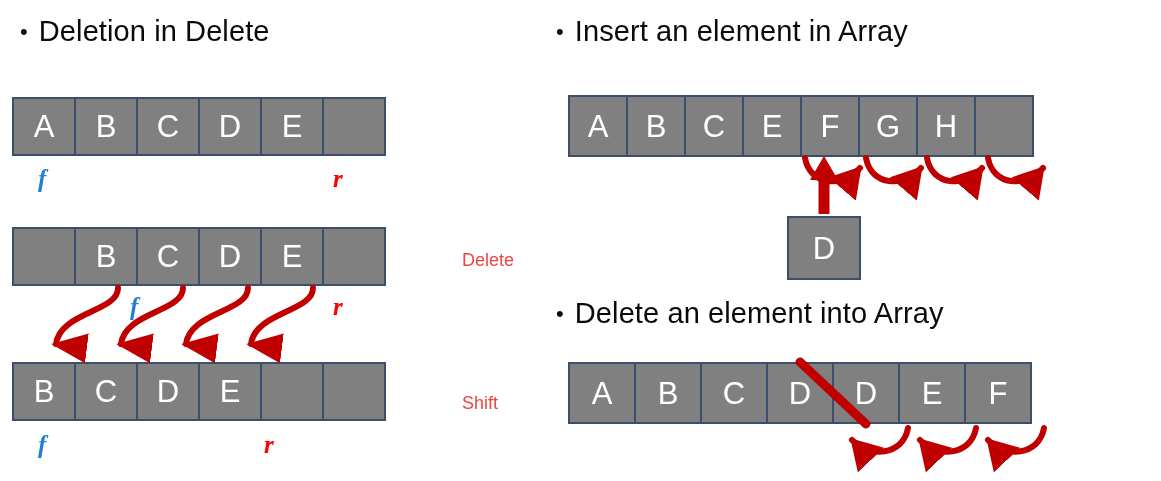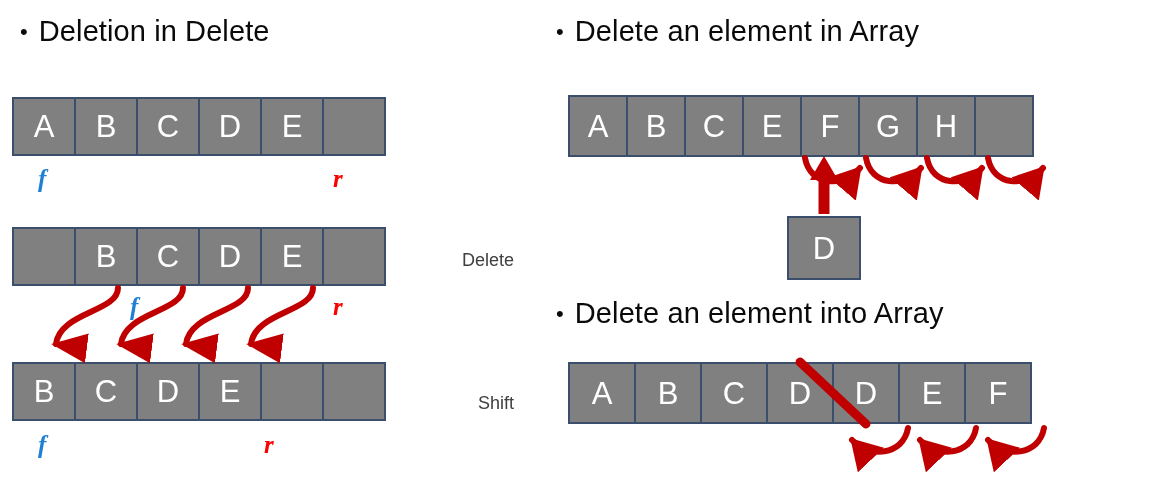--- a/index.html
+++ b/index.html
@@ -68,21 +68,21 @@
     font-size: 25px;
     line-height: 1;
   }
   .ptr.f { color: #1e7fd4; }
   .ptr.r { color: #fe0000; }
   
   .caption {
     position: absolute;
     font-size: 18px;
     line-height: 1;
-    color: #404040;
+    color: #ef4444;
     white-space: nowrap;
   }
   
   .overlay {
     position: absolute;
     left: 0; top: 0;
     width: 1161px;
     height: 481px;
     pointer-events: none;
   }
@@ -121,27 +121,27 @@
   <div class="ptr r" style="left:333px; top:294px;">r</div>
 
   <div class="array" style="left:12px; top:362px;">
     <div class="cell" style="width:64px;height:59px;">B</div>
     <div class="cell" style="width:64px;height:59px;">C</div>
     <div class="cell" style="width:64px;height:59px;">D</div>
     <div class="cell" style="width:64px;height:59px;">E</div>
     <div class="cell blank" style="width:64px;height:59px;"></div>
     <div class="cell blank" style="width:64px;height:59px;"></div>
   </div>
-  <div class="caption" style="left:478px; top:394px;">Shift</div>
+  <div class="caption" style="left:462px; top:394px;">Shift</div>
   <div class="ptr f" style="left:38px; top:432px;">f</div>
   <div class="ptr r" style="left:264px; top:432px;">r</div>
 
   <div class="bullet-line" style="left:556px; top:17px;">
     <span class="bullet-dot">•</span>
-    <span>Delete an element in Array</span>
+    <span>Insert an element in Array</span>
   </div>
 
   <div class="array" style="left:568px; top:95px;">
     <div class="cell" style="width:60px;height:62px;">A</div>
     <div class="cell" style="width:60px;height:62px;">B</div>
     <div class="cell" style="width:60px;height:62px;">C</div>
     <div class="cell" style="width:60px;height:62px;">E</div>
     <div class="cell" style="width:60px;height:62px;">F</div>
     <div class="cell" style="width:60px;height:62px;">G</div>
     <div class="cell" style="width:60px;height:62px;">H</div>

